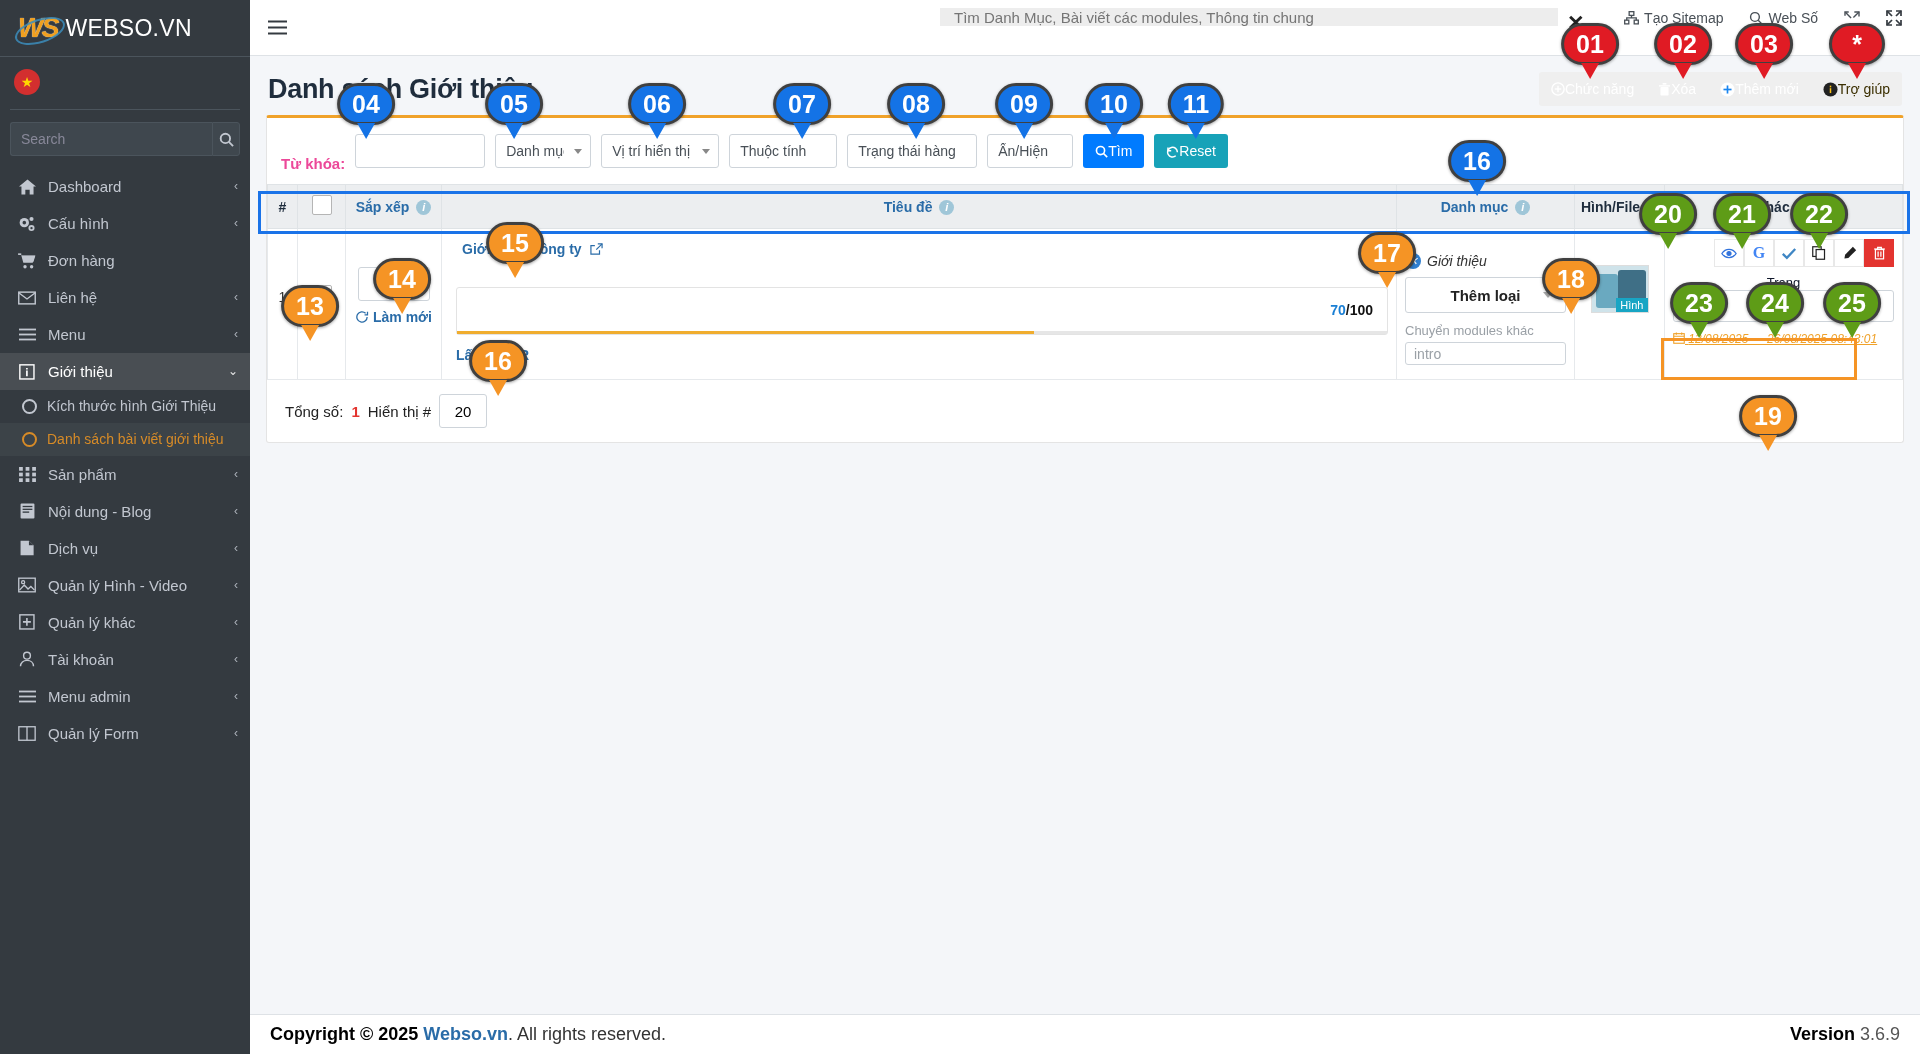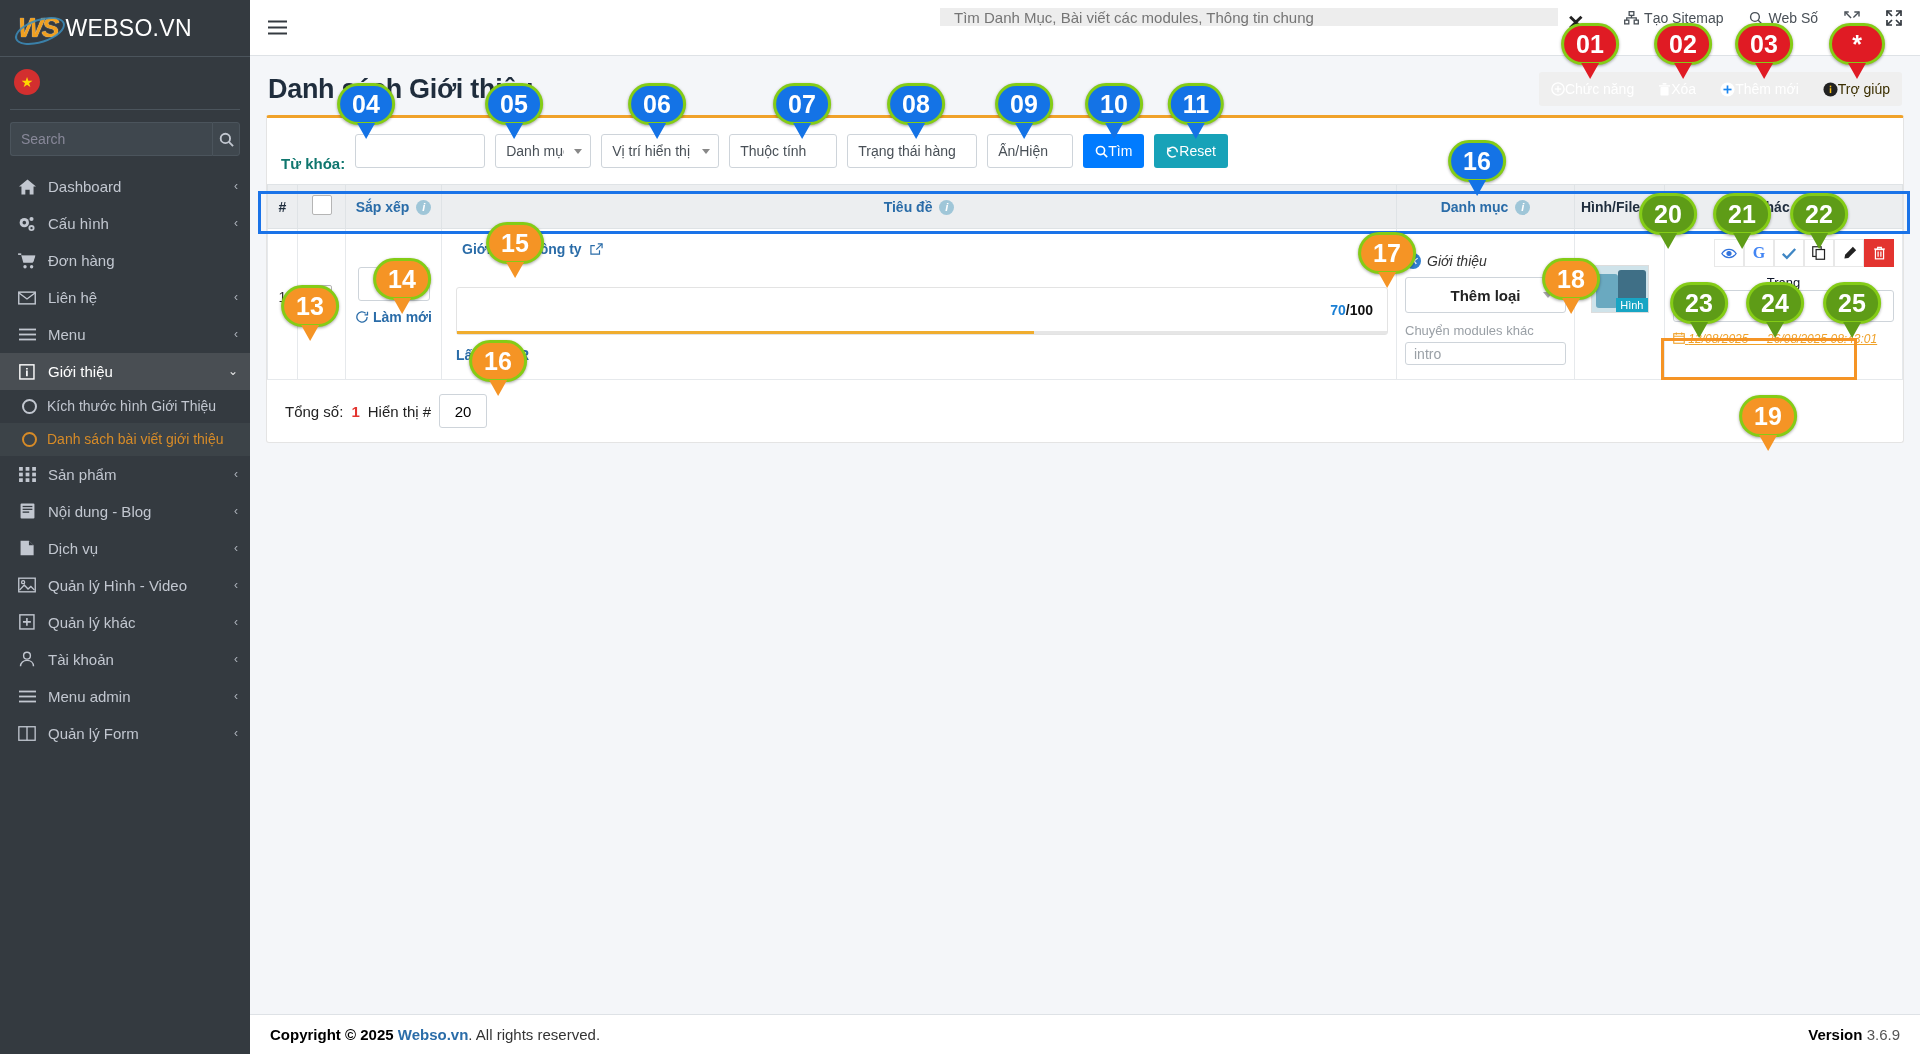--- a/index.html
+++ b/index.html
@@ -103,21 +103,21 @@
   
   #content { position:absolute; left: 250px; top: 56px; right: 0; bottom: 0; overflow:hidden; }
   .page-title { font-size: 27px; font-weight: 700; color: #1f2d3d; padding: 18px 0 10px 18px; letter-spacing:-.3px;}
 
   .card {
     margin: 0 16px; background: #fff; border: 1px solid #e4e4e4;
     border-top: 3px solid #f0a22a; border-radius: 3px;
   }
   
   .filterbar { display:flex; align-items:center; gap: 10px; padding: 12px 14px; flex-wrap: nowrap; }
-  .filterbar label { font-size: 15px; font-weight: bold; color: #0f766e; margin-top: 25px; }
+  .filterbar label { font-size: 15px; font-weight: bold; color: #ec4899; margin-top: 25px; }
   .f-input {
     height: 34px; border: 1px solid #ced4da; border-radius: 3px;
     font-size: 14px; padding: 0 10px; color:#495057; outline:none; background:#fff;
   }
   .f-select {
     height: 34px; border: 1px solid #ced4da; border-radius: 3px; background:#fff;
     font-size: 14px; padding: 0 26px 0 10px; color:#495057; outline:none;
     appearance:none; position:relative;
   }
   .sel-wrap { position: relative; display:inline-block; }
@@ -186,34 +186,34 @@
   .stamp { font-size:12px; color:#f0a22a; font-style:italic; margin-top:10px; white-space:nowrap;text-decoration:underline;}
 
   .totals { padding: 14px 18px; display:flex; align-items:center; gap:8px; font-size:15px; color:#222;}
   .totals .red { color:#e3342f; font-weight:bold; }
   .per-page { width:48px; height:34px; border:1px solid #ced4da; border-radius:3px; text-align:center; font-size:15px; outline:none;}
 
   
   #footer {
     position:absolute; left:250px; right:0; bottom:0; height:40px; background:#fff;
     border-top:1px solid #dee2e6; display:flex; align-items:center;
-    padding: 0 20px; font-size:15px; color:#333;
+    padding: 0 20px; font-size:18px; color:#333;
   }
   #footer .ver { margin-left:auto; color:#555; }
   #footer b { color:#000; }
   #footer a { color:#2a6ca8; text-decoration:none; font-weight:bold;}
 
   
   .callout {
     position:absolute; z-index: 60; transform: translate(-50%, 0);
     display:flex; flex-direction:column; align-items:center; pointer-events:none;
   }
   .callout .bub {
     min-width: 56px; height: 42px; padding: 0 12px;
-    border-radius: 22px; border: 3px solid #84cc16;
+    border-radius: 22px; border: 3px solid #404040;
     display:flex; align-items:center; justify-content:center;
     color:#fff; font-size:25px; font-weight:bold; font-family:"Liberation Sans", sans-serif;
     box-shadow: 0 1px 3px rgba(0,0,0,.35);
   }
   .callout .tail {
     width:0;height:0; margin-top:-2px;
     border-left:9px solid transparent; border-right:9px solid transparent;
   }
   .callout.blue .bub { background:#1473e6; }
   .callout.blue .tail { border-top:16px solid #1473e6; }

